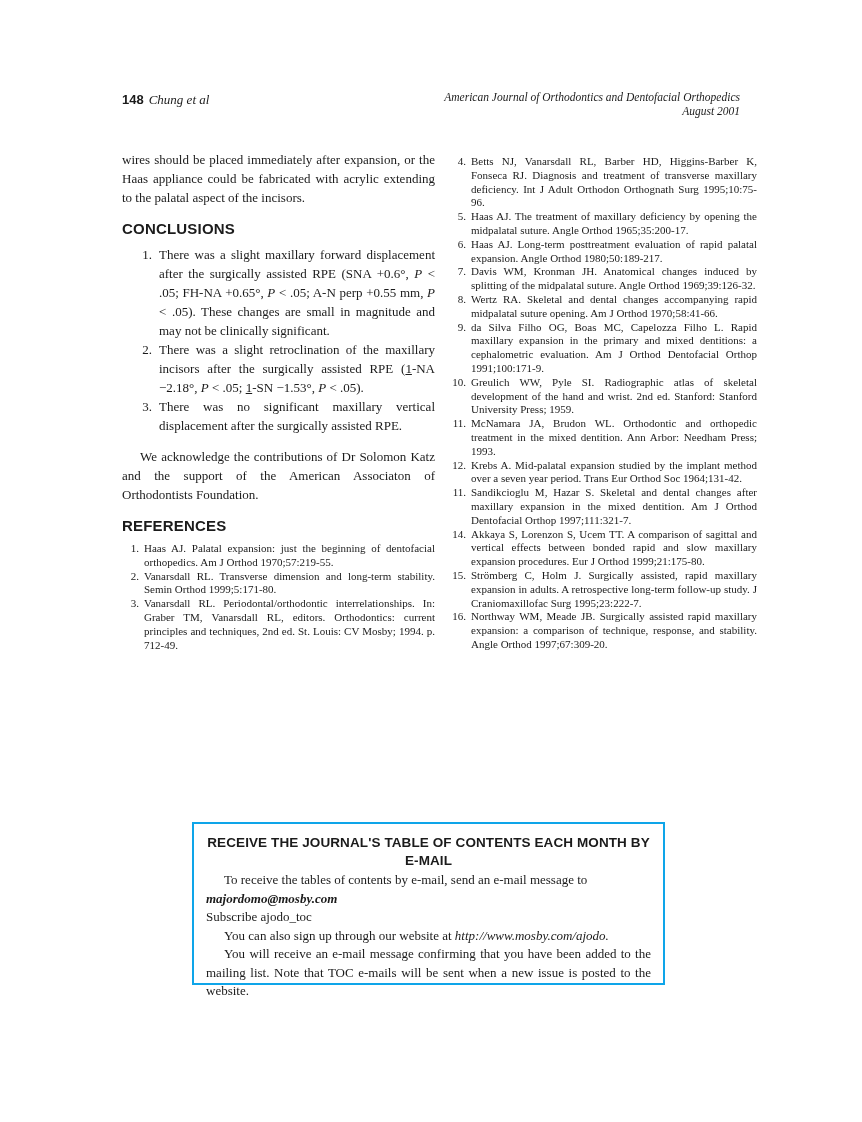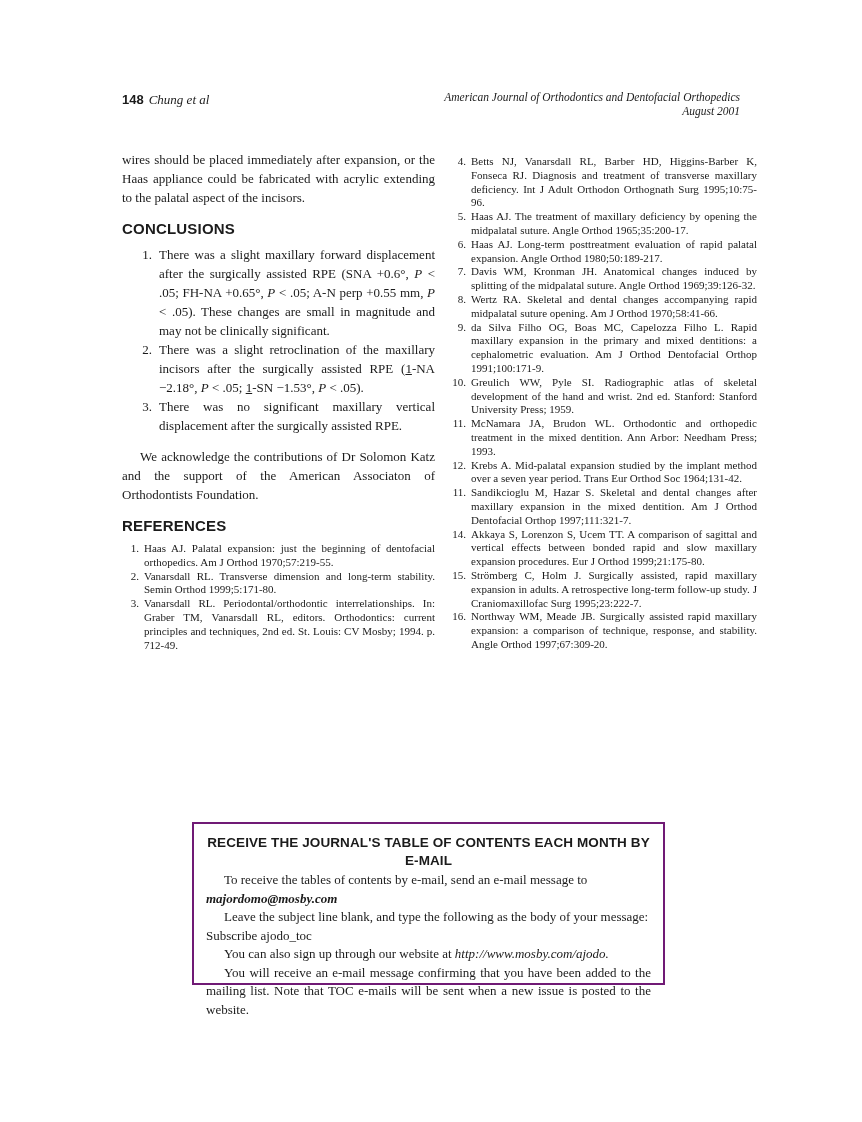--- a/index.html
+++ b/index.html
@@ -46,21 +46,21 @@
   .ref-num { flex: none; width: 17px; text-align: right; margin-right: 5px; }
   .ref-text { flex: 1; text-align: justify; }
 
   .seg-i { font-style: italic; }
   .seg-u { text-decoration: underline; }
 
   
   .toc-box {
     position: absolute; left: 192px; top: 822px;
     width: 473px; height: 163px; box-sizing: border-box;
-    border: 2px solid #701a75;
+    border: 2px solid #0ea5e9;
     padding: 10px 12px 8px 12px;
     font-size: 13px; line-height: 18.5px;
   }
   .toc-heading {
     font-family: "Liberation Sans", sans-serif; font-weight: bold;
     font-size: 13.5px; text-align: center; margin: 0 0 1px 0; letter-spacing: 0.1px;
     line-height: 18px;
   }
   .toc-line { margin: 0; text-indent: 18px; }
   .toc-center { margin: 0; text-align: left; }
@@ -172,17 +172,16 @@
       <span class="ref-num">16.</span>
       <span class="ref-text">Northway WM, Meade JB. Surgically assisted rapid maxillary expansion: a comparison of technique, response, and stability. Angle Orthod 1997;67:309-20.</span>
     </div>
   </div>
 </div>
 
 <div class="toc-box">
   <div class="toc-heading">RECEIVE THE JOURNAL'S TABLE OF CONTENTS EACH MONTH BY E-MAIL</div>
   <p class="toc-line">To receive the tables of contents by e-mail, send an e-mail message to</p>
   <p class="toc-center toc-email">majordomo@mosby.com</p>
-  <p class="toc-line">Leave the subject line blank, and type the following as the body of your message:</p>
   <p class="toc-center">Subscribe ajodo_toc</p>
   <p class="toc-line"><span>You can also sign up through our website at </span><span class="seg-i">http://www.mosby.com/ajodo.</span></p>
   <p class="toc-note">You will receive an e-mail message confirming that you have been added to the mailing list. Note that TOC e-mails will be sent when a new issue is posted to the website.</p>
 </div>
 
 </body></html>

